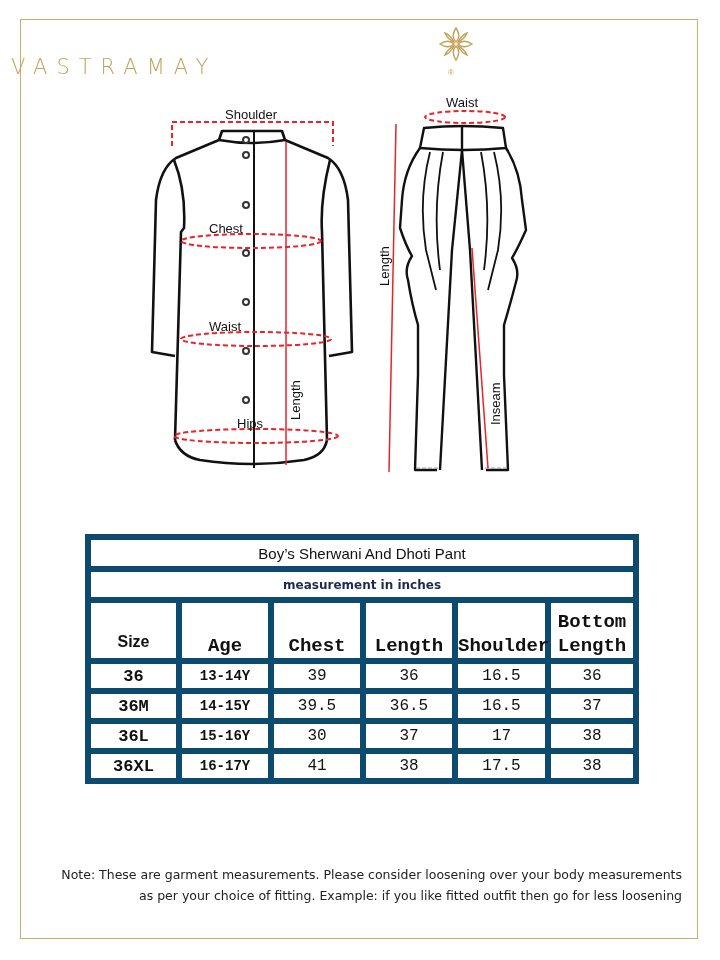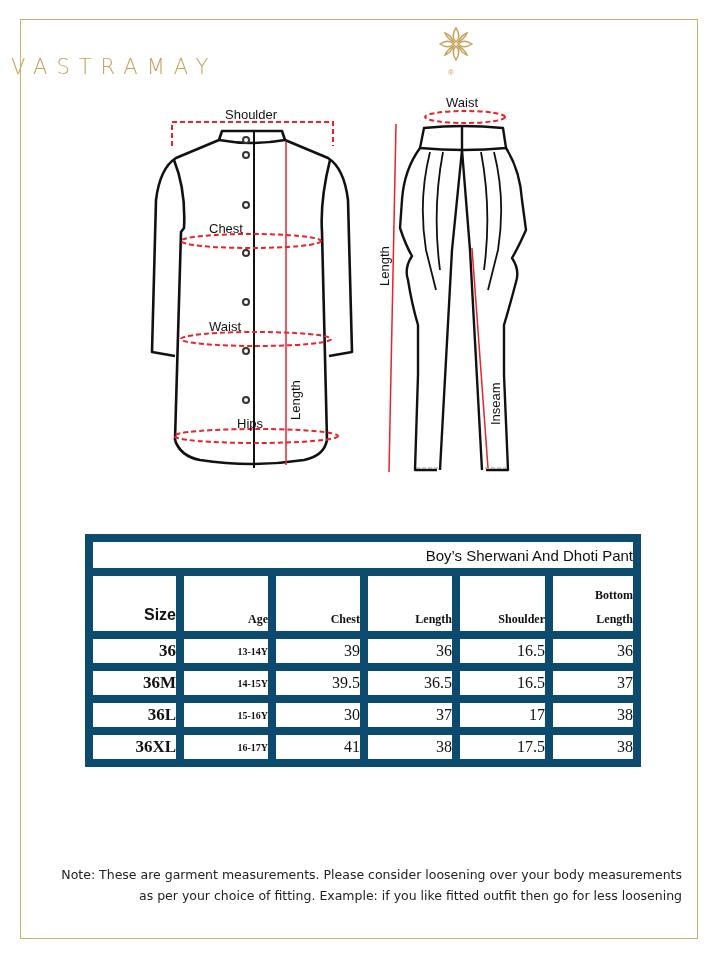--- a/index.html
+++ b/index.html
@@ -7,28 +7,28 @@
     .frame { position: absolute; left: 20px; top: 19px; width: 678px; height: 920px; border: 1.5px solid #c9ae6a; box-sizing: border-box; }
 
     .brand { position: absolute; left: 16px; top: 55px; width: 632px; text-align: left; }
     .brand-text { font-family: "DejaVu Sans", sans-serif; font-size: 21px; letter-spacing: 9px; color: #c2a15a; font-weight: 300; position: relative; left: -5px; }
     .brand-reg { position: absolute; left: 448px; top: 68px; font-size: 8px; color: #c2a15a; }
     .brand-logo { position: absolute; left: 436px; top: 24px; width: 40px; height: 40px; }
     .lbl { position: absolute; font-family: "Liberation Sans", sans-serif; font-size: 13px; color: #111; }
     .lbl-v { transform: rotate(-90deg); transform-origin: left top; }
 
     table.chart { position: absolute; left: 85px; top: 534px; width: 548px; border-collapse: collapse; table-layout: fixed; }
-    table.chart td { border: 8px solid #0c4a6e; padding: 0; text-align: right; color: #111; }
+    table.chart td { border: 6px solid #0c4a6e; padding: 0; text-align: center; color: #111; }
     .t-title td { height: 26px; font-size: 15px; font-family: "Liberation Sans", sans-serif; }
     .t-sub td { height: 25px; font-size: 12px; font-weight: bold; color: #1d2b4f !important; font-family: "DejaVu Sans", sans-serif; }
-    .t-head td { height: 51px; vertical-align: bottom; font-family: Liberation Serif, serif; font-weight: bold; font-size: 12px; color: #1d2b4f; line-height: 24px; padding-bottom: 1px; }
+    .t-head td { height: 51px; vertical-align: bottom; font-family: Liberation Mono, monospace; font-weight: bold; font-size: 19px; color: #1d2b4f; line-height: 24px; padding-bottom: 1px; }
     .t-head td.size-h { color: #111; font-family: "Liberation Sans", sans-serif; font-size: 16px; padding-bottom: 4px; vertical-align: bottom; }
-    .t-row td { height: 24px; font-size: 16px; font-family: Liberation Serif, serif; }
+    .t-row td { height: 24px; font-size: 16px; font-family: Liberation Mono, monospace; }
     .t-row td.c-size { font-weight: bold; font-size: 17px; }
-    .t-row td.c-age { font-weight: bold; font-size: 10px; }
+    .t-row td.c-age { font-weight: bold; font-size: 14px; }
 
     .note { position: absolute; left: 0; top: 864px; width: 682px; text-align: right; font-family: "DejaVu Sans", sans-serif; font-size: 12.5px; color: #222; line-height: 21px; }
   </style>
 </head>
 <body>
 
 <div class="frame"></div>
 
 <div class="brand">
   <span class="brand-text">VASTRAMAY</span>
@@ -124,20 +124,23 @@
       <col style="width:92px">
       <col style="width:92px">
     <col style="width:92px">
       <col style="width:93px">
       <col style="width:88px">
   </colgroup>
   <tbody>
       <tr class="t-title">
     <td colspan="6">Boy’s Sherwani And Dhoti Pant</td>
   </tr>
+  <tr class="t-sub">
+    <td colspan="6">measurement in inches</td>
+  </tr>
   <tr class="t-head">
     <td class="size-h">Size</td>
     <td>Age</td>
     <td>Chest</td>
     <td>Length</td>
     <td>Shoulder</td>
     <td><span>Bottom</span><br><span>Length</span></td>
   </tr>
   <tr class="t-row">
     <td class="c-size">36</td>

